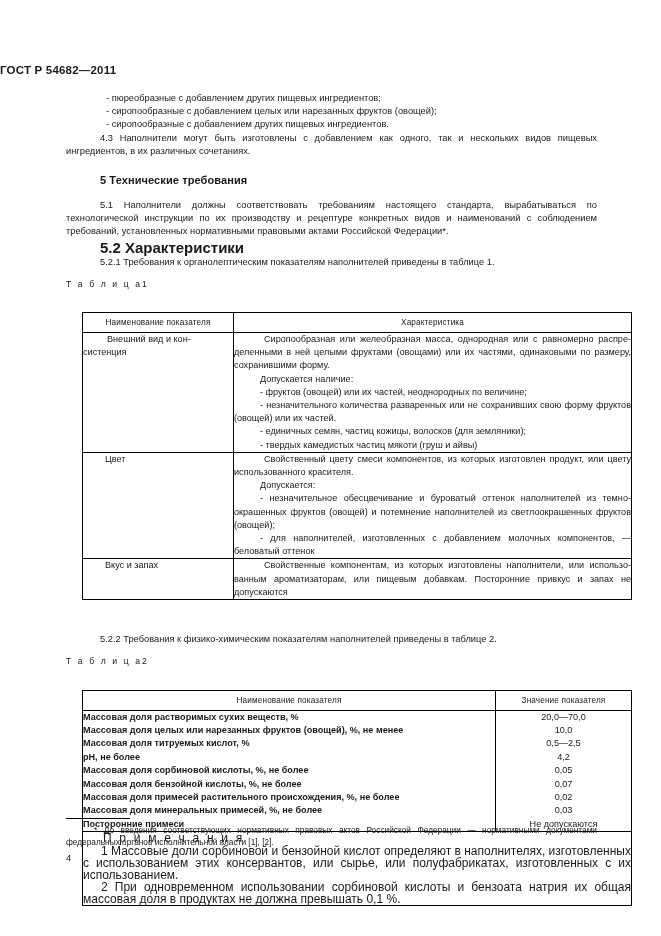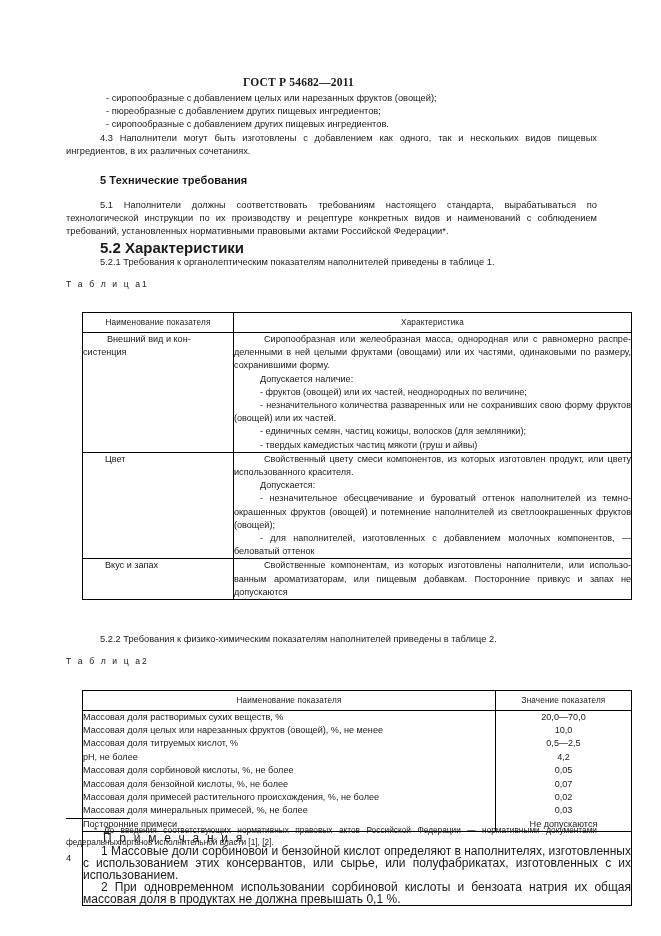--- a/index.html
+++ b/index.html
@@ -21,27 +21,26 @@
     left: 0; top: 0;
     width: 661px;
     height: 936px;
     box-sizing: border-box;
   }
 
   
   .doc-header {
     position: absolute;
     left: 0;
-    top: 76px;
+    top: 64px;
     width: 597px;
-    text-align: center;
+    text-align: left;
     font-size: 11.5px;
     font-weight: bold;
     letter-spacing: 0.2px;
-    font-family: Liberation Serif, serif;
   }
 
   
   .content {
     position: absolute;
     left: 66px;
     top: 92px;
     width: 531px;
   }
 
@@ -137,20 +136,21 @@
   }
   .cell-body .ind { display: block; text-indent: 30px; }
   .cell-body .ind-s { display: block; text-indent: 26px; }
   .cell-body .dash { display: block; text-indent: 26px; }
 
   .t2-list {
     font-size: 9.1px;
     line-height: 13.4px;
     padding: 8px 6px 8px 34px;
     text-align: left;
+    font-weight: bold;
   }
   .t2-list div { white-space: nowrap; }
   .t2-values {
     font-size: 9.1px;
     line-height: 13.4px;
     padding: 8px 6px 8px 6px;
     text-align: center;
   }
 
   .notes-cell {
@@ -197,22 +197,22 @@
 </style>
 </head>
 <body>
 
 <div class="page">
 
   <div class="doc-header">ГОСТ Р 54682—2011</div>
 
   <div class="content">
 
+    <p class="dash-item">-  пюреобразные с добавлением других пищевых ингредиентов;</p>
     <p class="dash-item">-  сиропообразные с добавлением целых или нарезанных фруктов (овощей);</p>
-    <p class="dash-item">-  пюреобразные с добавлением других пищевых ингредиентов;</p>
     <p class="dash-item">-  сиропообразные с добавлением других пищевых ингредиентов.</p>
 
     <p class="para">4.3  Наполнители могут быть изготовлены с добавлением как одного, так и нескольких видов пище­вых ингредиентов, в их различных сочетаниях.</p>
 
     <h2 class="section-title">5  Технические требования</h2>
 
     <div class="gap-m"></div>
 
     <p class="para">5.1  Наполнители должны соответствовать требованиям настоящего стандарта, вырабатываться по технологической инструкции по их производству и рецептуре конкретных видов и наименований с соблюдением требований, установленных нормативными правовыми актами Российской Федерации*.</p>
 

